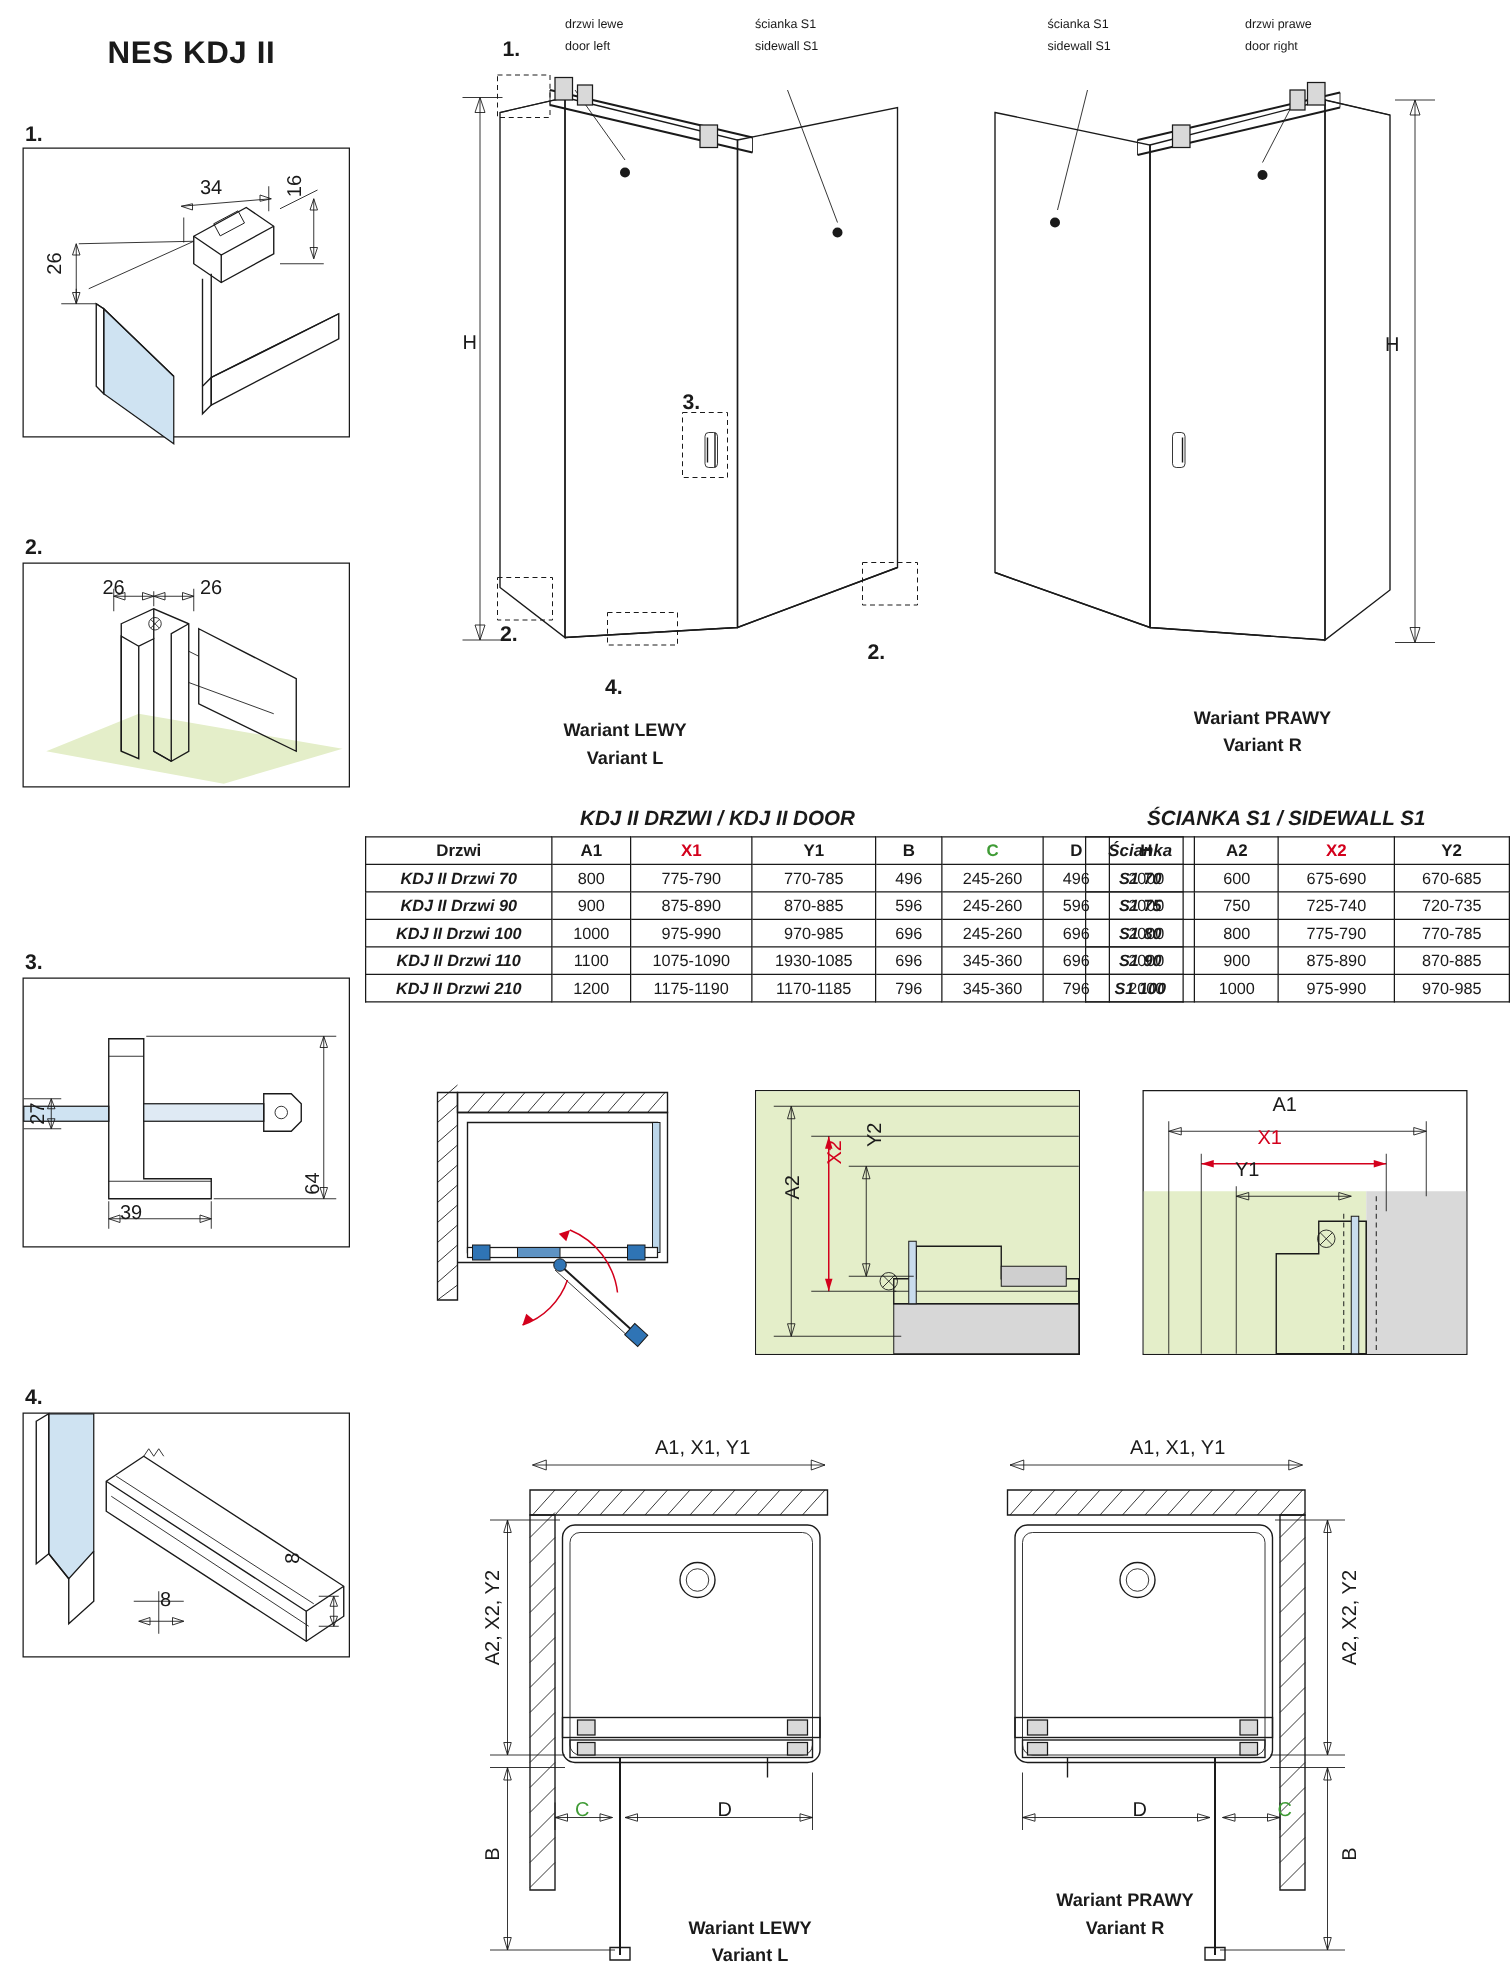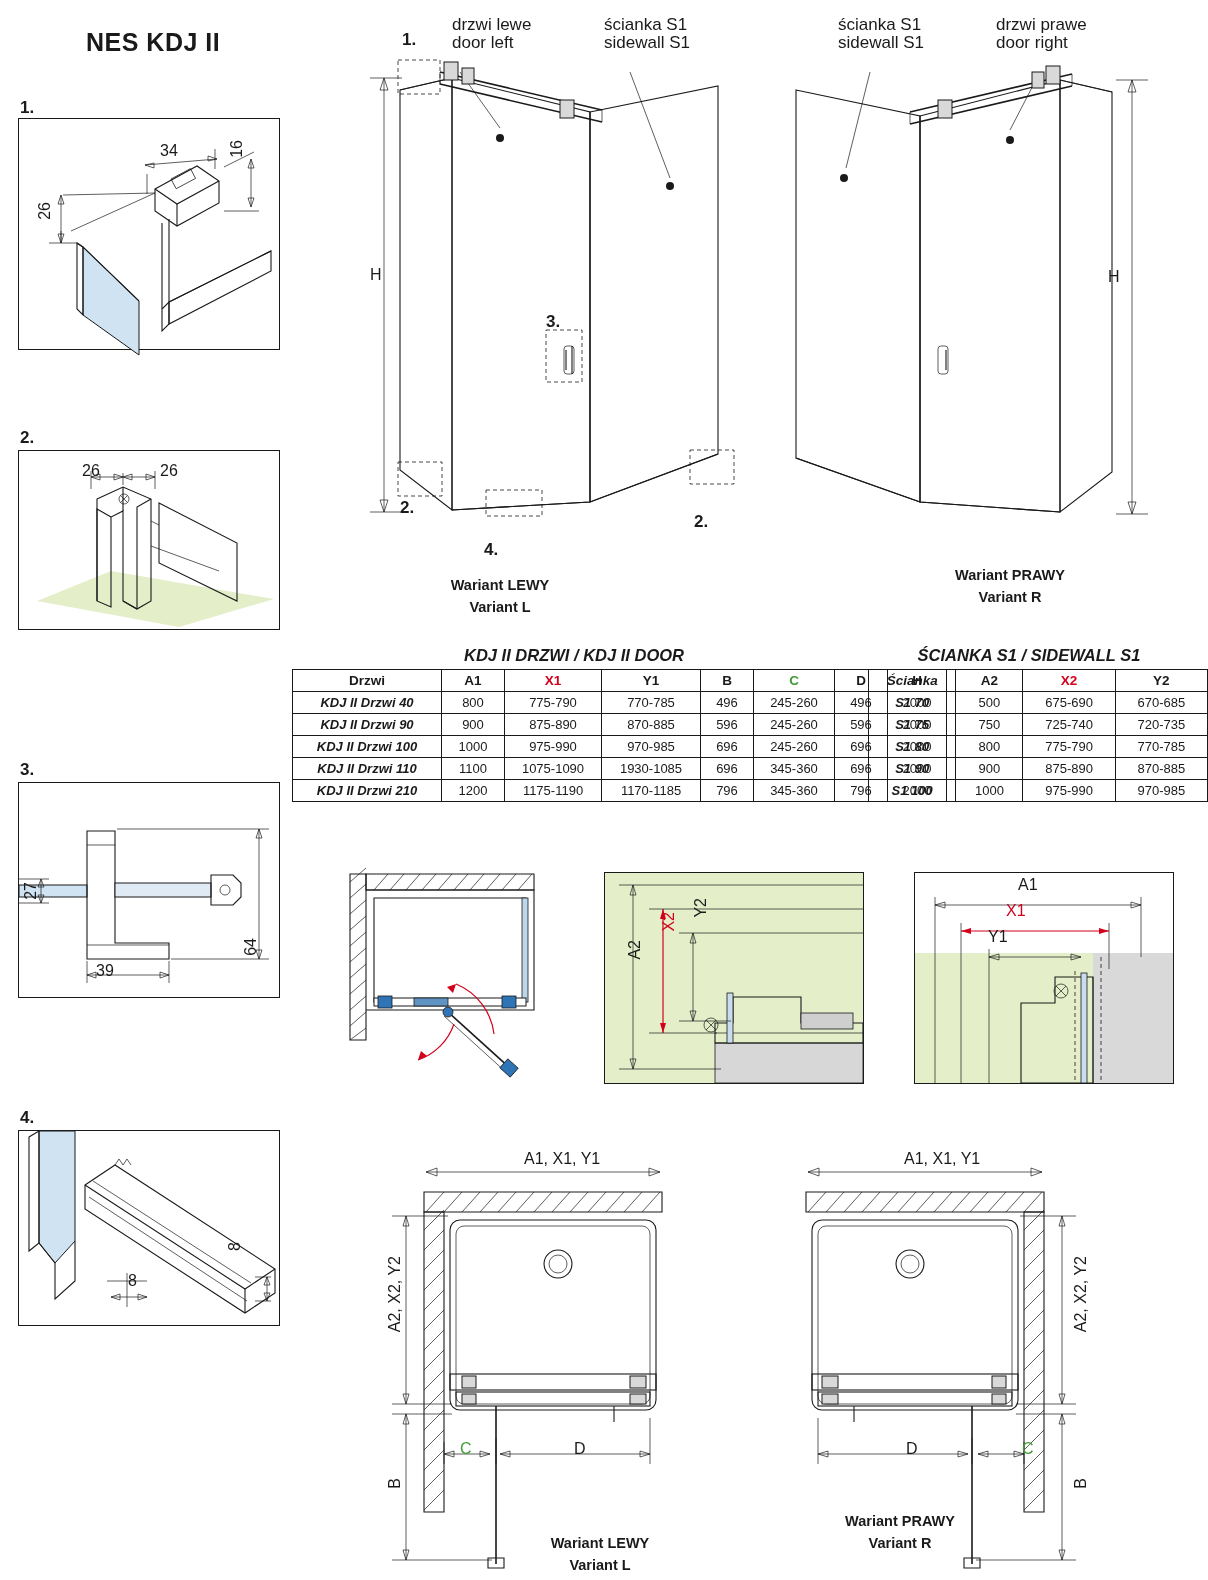--- a/index.html
+++ b/index.html
@@ -3,21 +3,21 @@
 <meta charset="utf-8">
 <style>
   html,body{margin:0;padding:0;}
   body{
     width:1208px;height:1580px;position:relative;background:#ffffff;
     font-family:"Liberation Sans", sans-serif;color:#1a1a1a;
     -webkit-font-smoothing:antialiased;
   }
   .abs{position:absolute;}
   .title{font-size:25px;font-weight:bold;letter-spacing:.5px;}
-  .lbl{font-size:17px;line-height:1.25;}
+  .lbl{font-size:10px;line-height:1.25;}
   .num{font-size:17px;font-weight:bold;}
   .dim{font-size:16px;font-weight:normal;}
   .box{border:1px solid #1a1a1a;box-sizing:border-box;}
   .cap{font-size:14.5px;font-weight:bold;line-height:1.3;text-align:center;}
 
   
   table{border-collapse:collapse;font-size:13px;}
   table th,table td{border:1px solid #1a1a1a;padding:3px 4px;text-align:center;white-space:nowrap;}
   thead th{font-weight:bold;font-size:13.5px;}
   .tbl-title{font-size:16.5px;font-weight:bold;font-style:italic;text-align:center;margin-bottom:4px;}
@@ -285,21 +285,21 @@
         <th class="red" style="width:88px;">X1</th>
         <th style="width:90px;">Y1</th>
         <th style="width:44px;">B</th>
         <th class="green" style="width:72px;">C</th>
         <th style="width:44px;">D</th>
         <th style="width:50px;">H</th>
       </tr>
     </thead>
     <tbody>
       <tr>
-        <td class="rowlab">KDJ II Drzwi 40</td>
+        <td class="rowlab">KDJ II Drzwi 70</td>
         <td>800</td>
         <td>775-790</td>
         <td>770-785</td>
         <td>496</td>
         <td>245-260</td>
         <td>496</td>
         <td>2000</td>
       </tr>
       <tr>
         <td class="rowlab">KDJ II Drzwi 90</td>
@@ -352,21 +352,21 @@
       <tr>
         <th style="width:82px;font-style:italic;">Ścianka</th>
         <th style="width:62px;">A2</th>
         <th class="red" style="width:88px;">X2</th>
         <th style="width:88px;">Y2</th>
       </tr>
     </thead>
     <tbody>
       <tr>
         <td class="rowlab">S1 70</td>
-        <td>500</td>
+        <td>600</td>
         <td>675-690</td>
         <td>670-685</td>
       </tr>
       <tr>
         <td class="rowlab">S1 75</td>
         <td>750</td>
         <td>725-740</td>
         <td>720-735</td>
       </tr>
       <tr>

